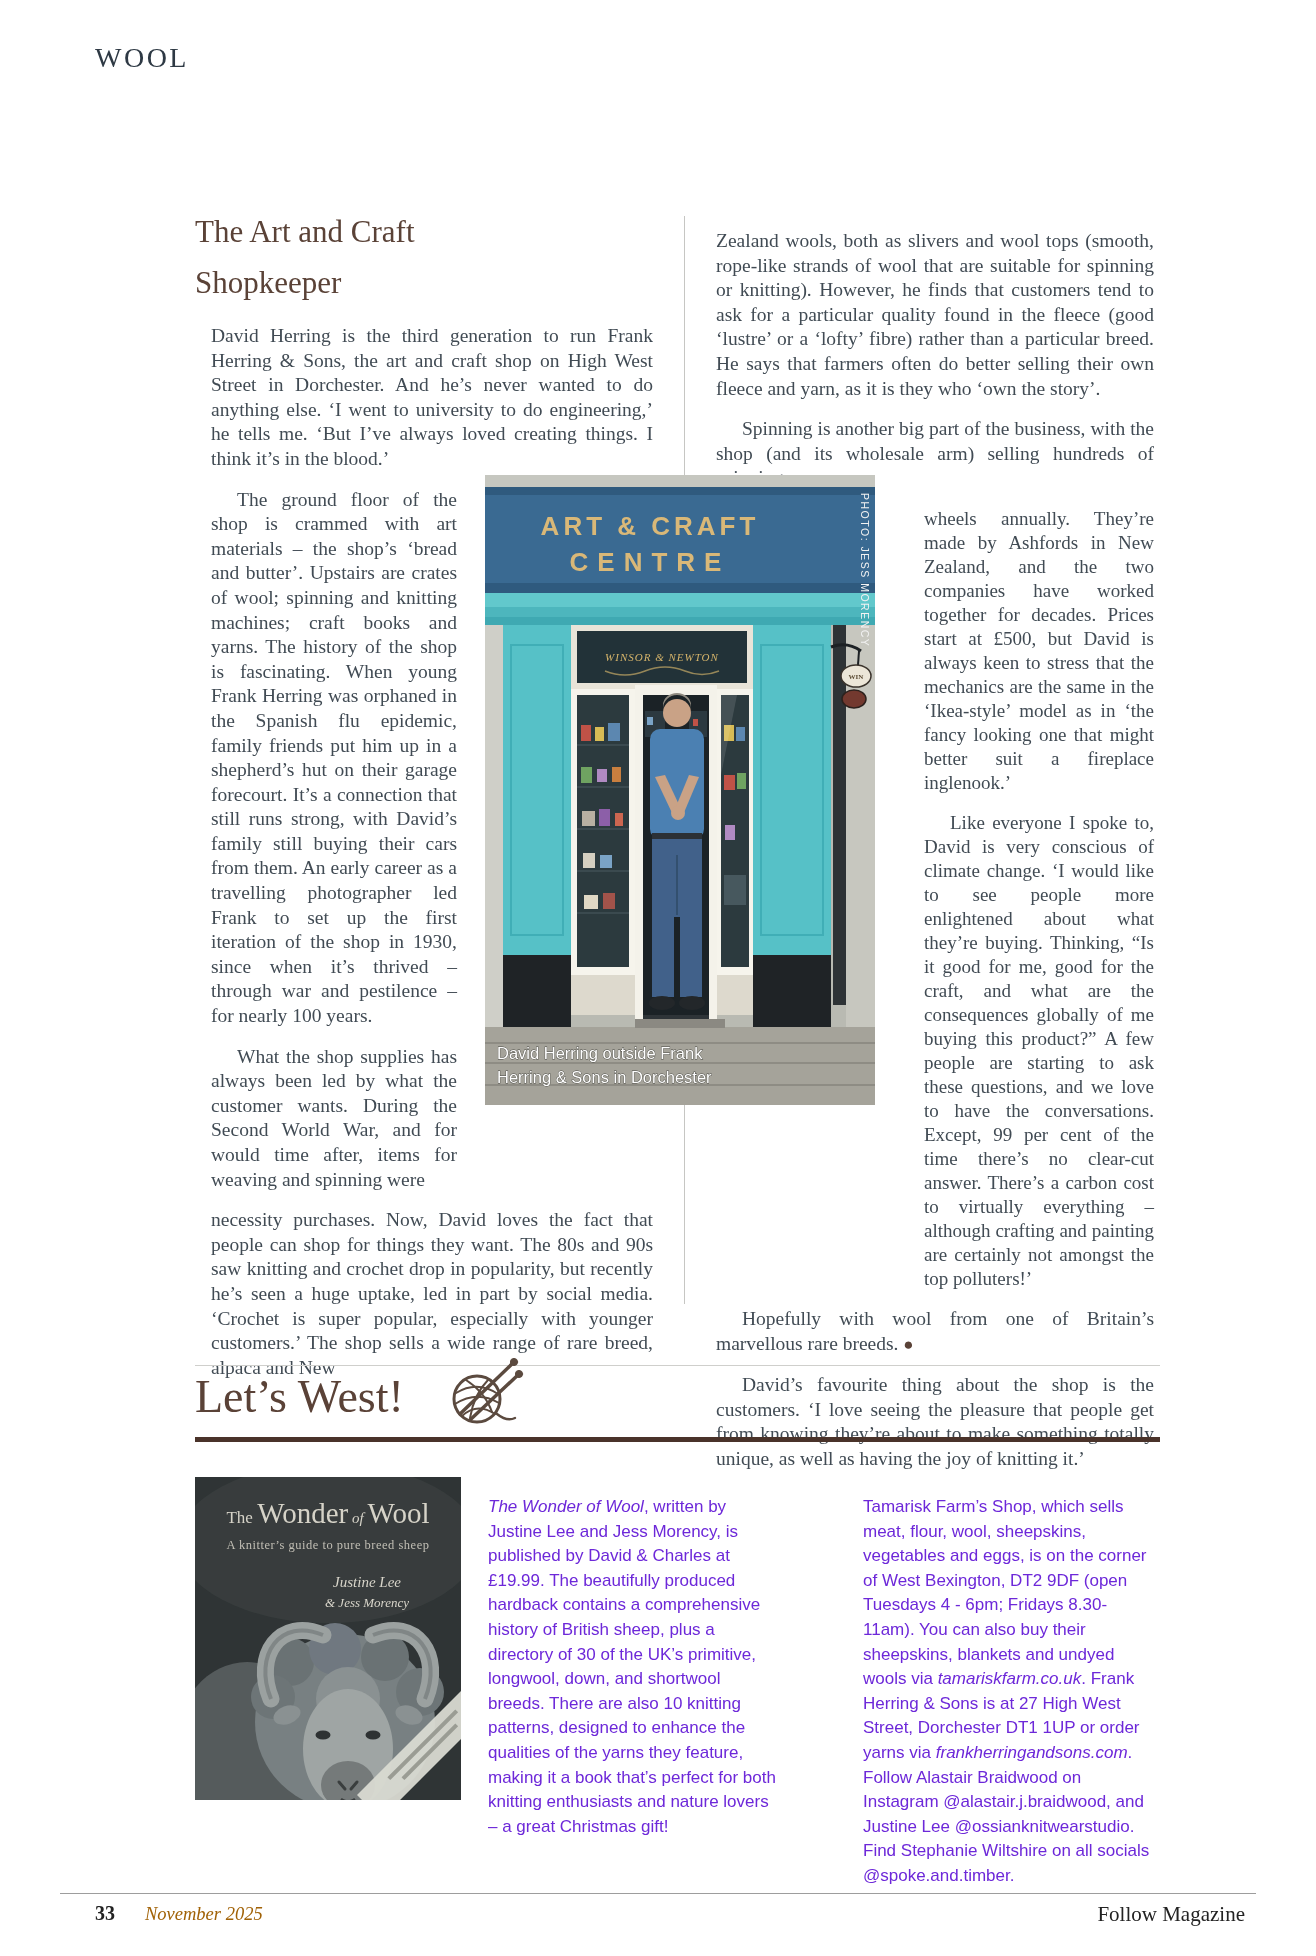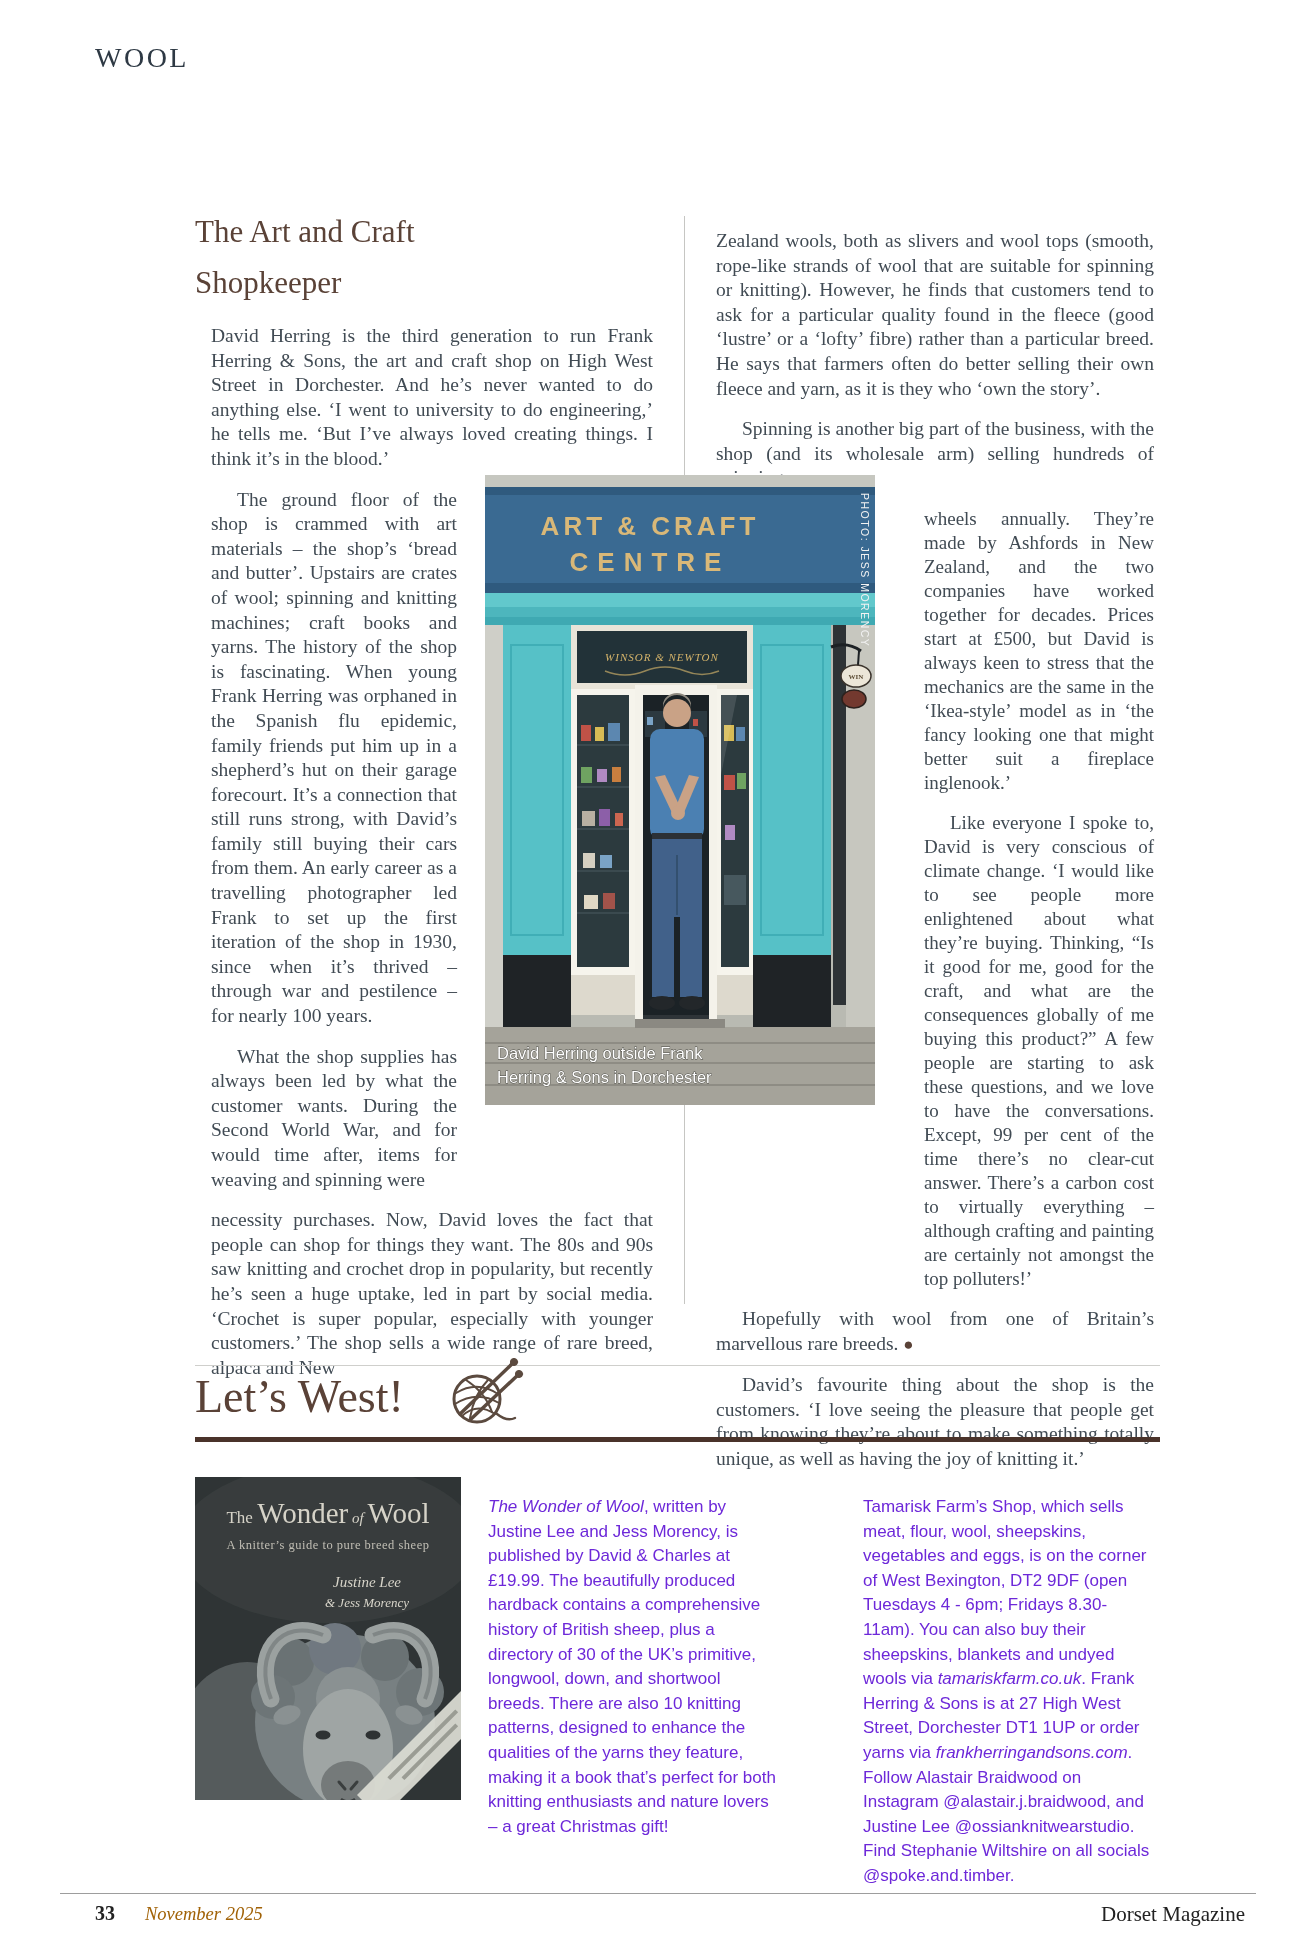--- a/index.html
+++ b/index.html
@@ -268,15 +268,15 @@
 
   <div class="lk-col lk-col3">
     <p><span>Tamarisk Farm’s Shop, which sells meat, flour, wool, sheepskins, vegetables and eggs, is on the corner of West Bexington, DT2 9DF (open Tuesdays 4 - 6pm; Fridays 8.30-11am). You can also buy their sheepskins, blankets and undyed wools via </span><span class="it">tamariskfarm.co.uk</span><span>. Frank Herring &amp; Sons is at 27 High West Street, Dorchester DT1 1UP or order yarns via </span><span class="it">frankherringandsons.com</span><span>. Follow Alastair Braidwood on Instagram @alastair.j.braidwood, and Justine Lee @ossianknitwearstudio. Find Stephanie Wiltshire on all socials @spoke.and.timber.</span></p>
   </div>
 
   <div class="footer-line"></div>
   <div class="footer-left">
     <span class="footer-page">33</span>
     <span class="footer-date">November 2025</span>
   </div>
-  <div class="footer-right">Dorset Magazine</div>
+  <div class="footer-right">Follow Magazine</div>
 
 </div>
 
 </body></html>

